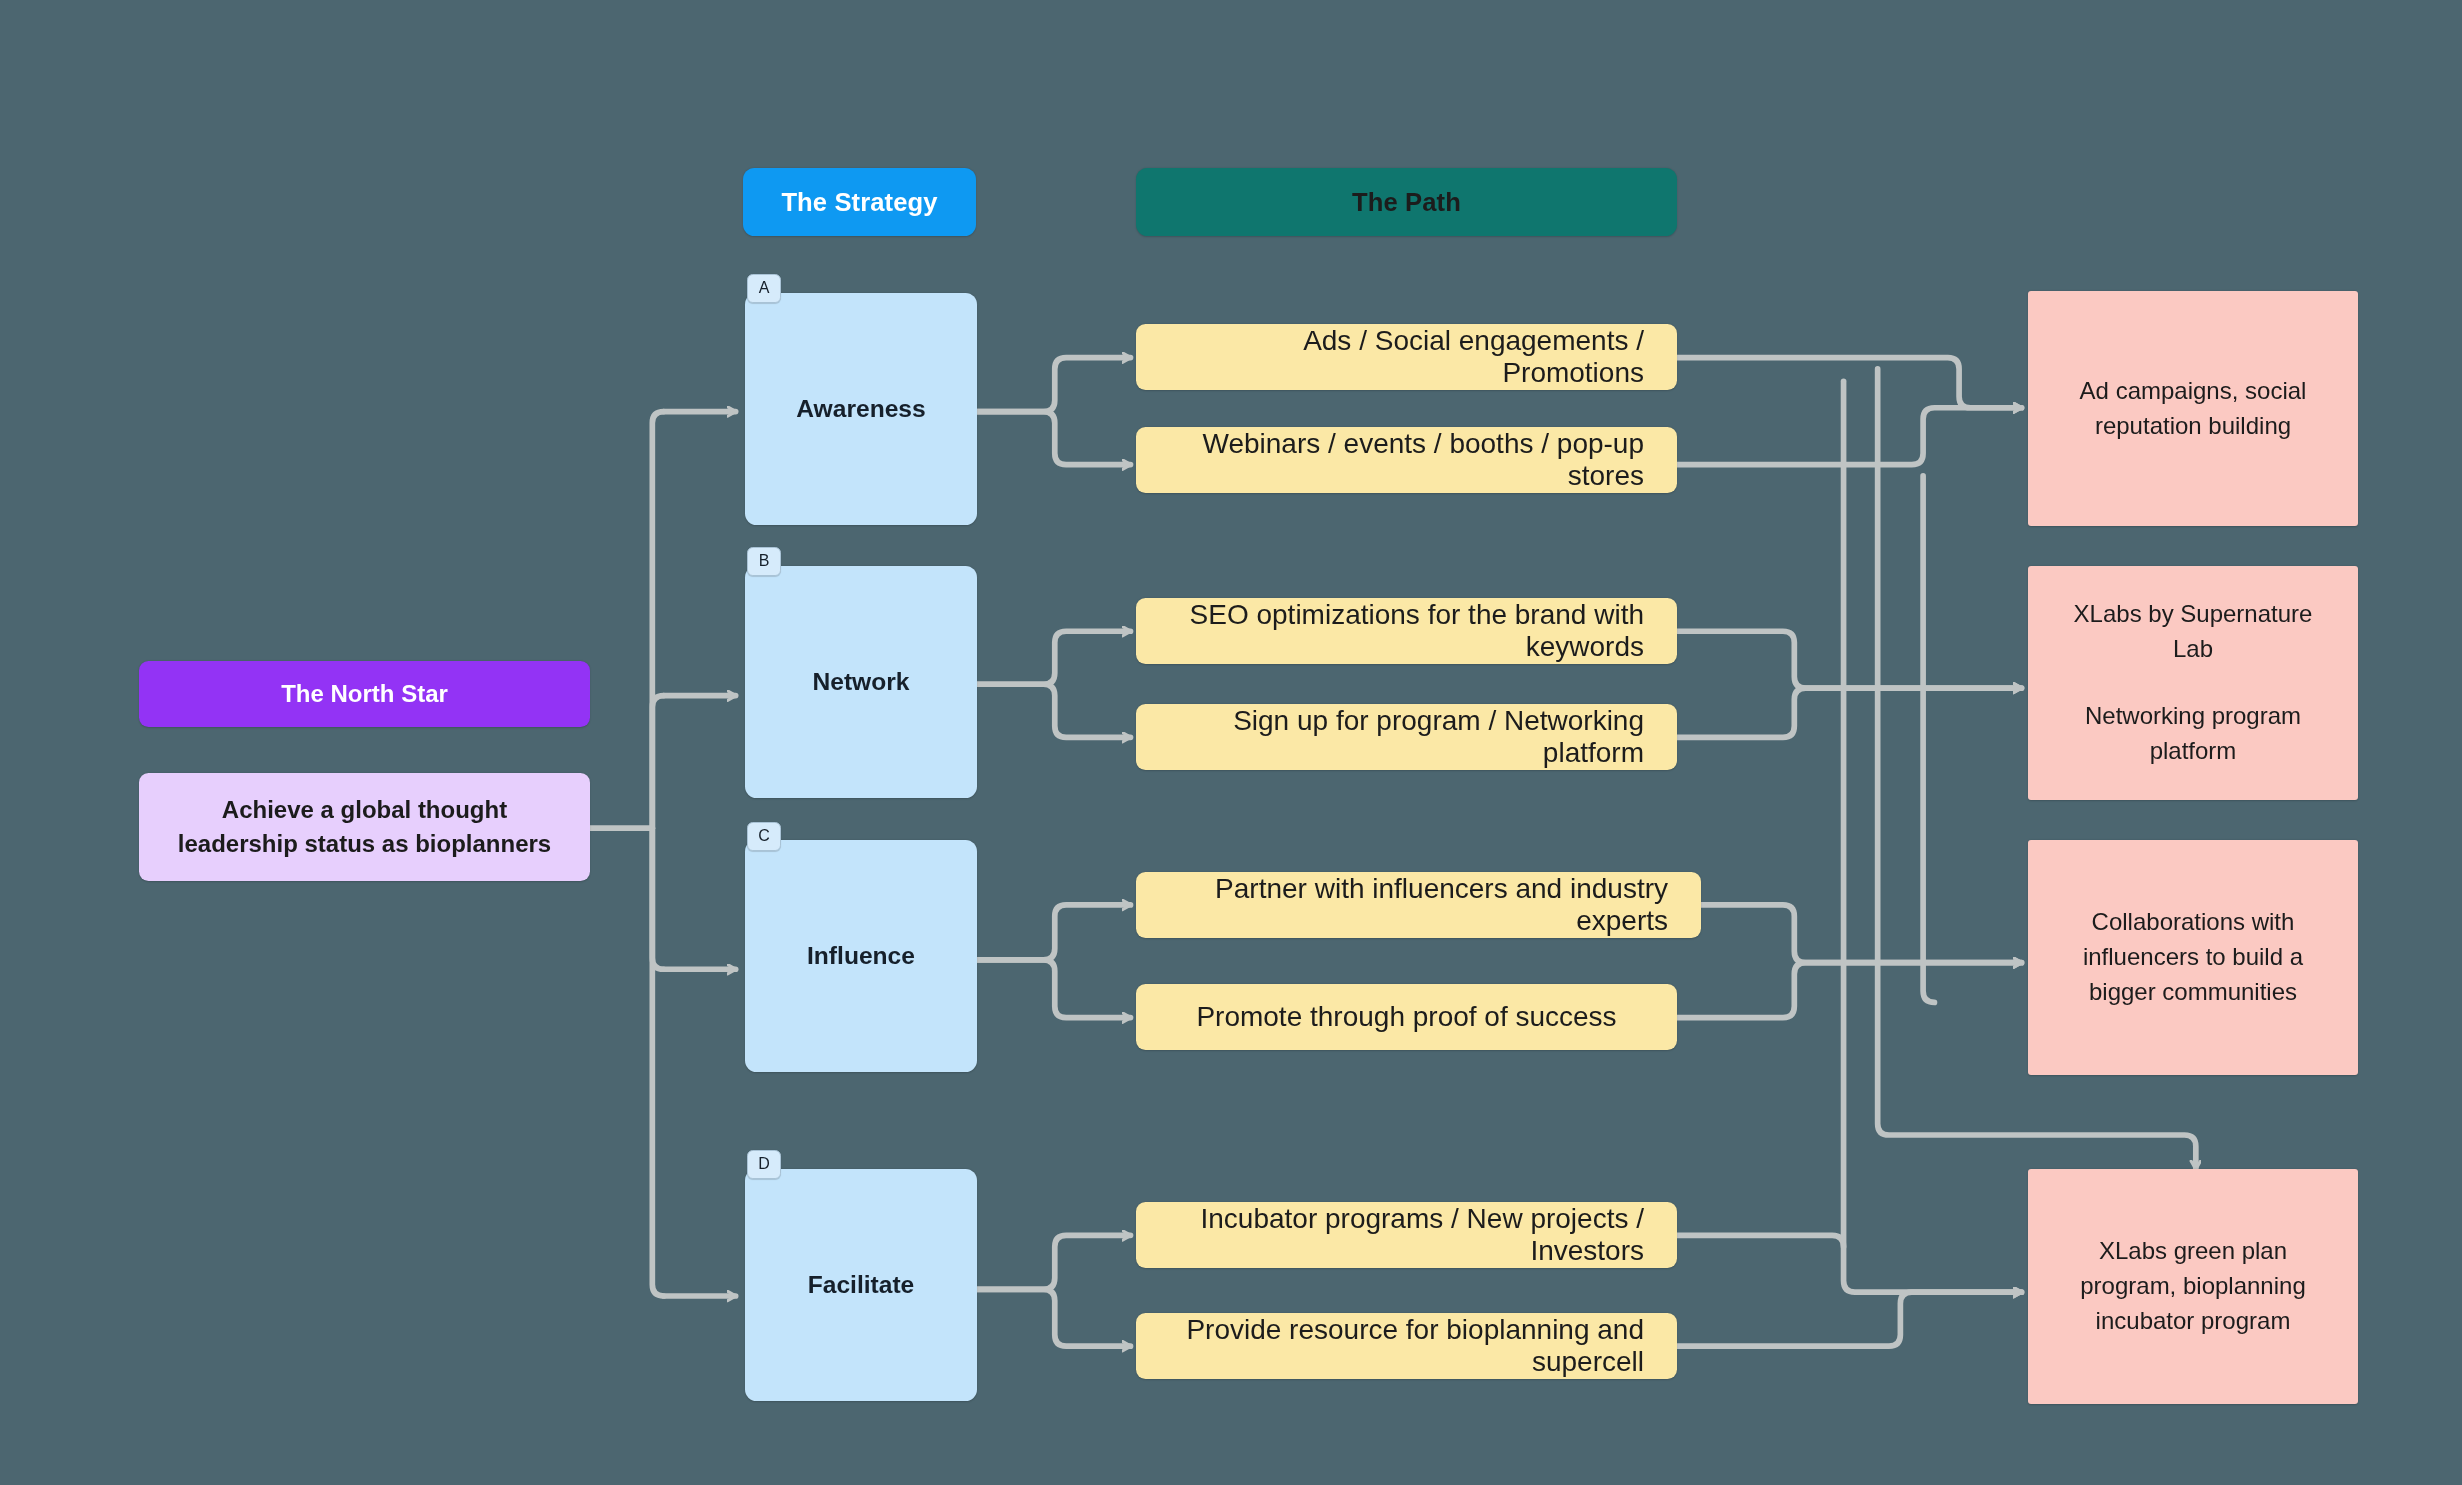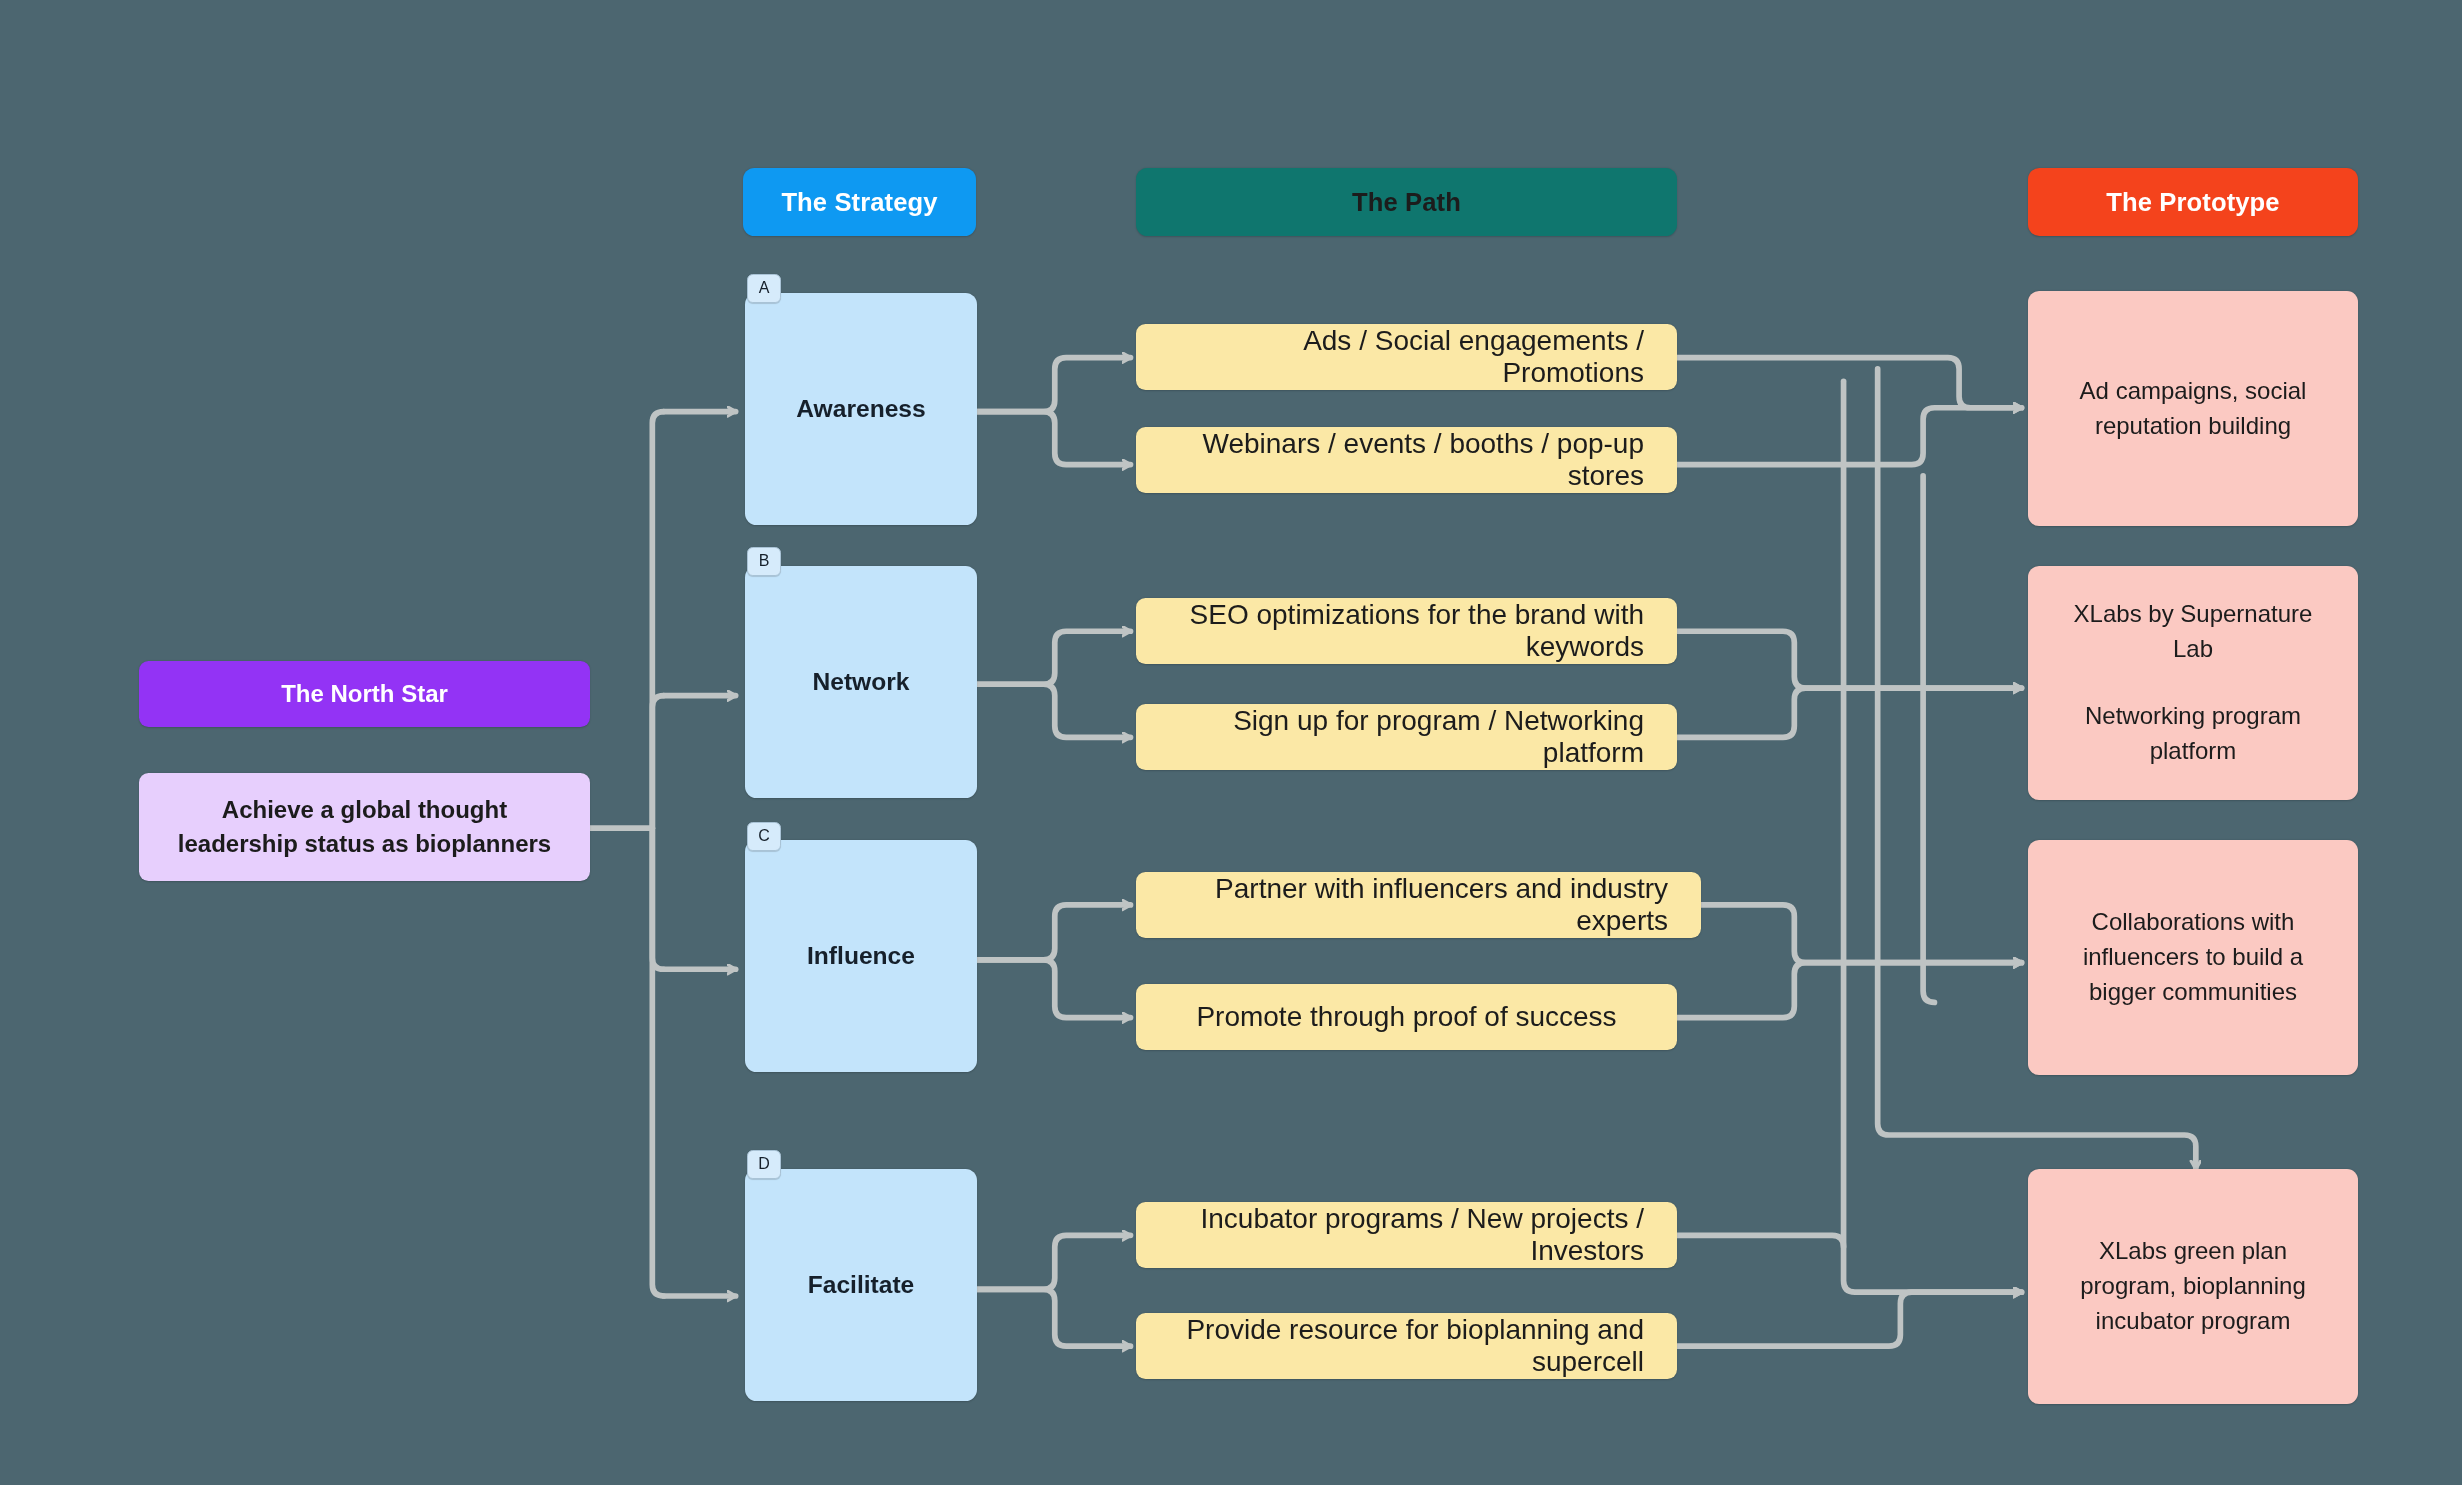--- a/index.html
+++ b/index.html
@@ -101,21 +101,21 @@
     font-size: 28px;
     font-weight: normal;
     padding: 0 33px;
     text-align: right;
   }
 
   
   .proto-card {
     background: #fbc9c2;
     color: #1c1c1c;
-    border-radius: 11px;
+    border-radius: 3px;
     font-size: 24px;
     line-height: 1.45;
     padding: 0 24.6px;
     flex-direction: column;
   }
   .proto-card .line-gap { height: 32px; }
 </style>
 </head>
 <body style="background: rgb(76, 102, 112);">
 
@@ -175,23 +175,20 @@
 
     </g>
   </svg>
 
   <div class="node col-head strategy" style="left:727px; top:124px; width:233px;">
     <span>The Strategy</span>
   </div>
   <div class="node col-head path" style="left:1120px; top:124px; width:541px;">
     <span>The Path</span>
   </div>
-  <div class="node col-head proto" style="left:2012px; top:124px; width:330px;">
-    <span>The Prototype</span>
-  </div>
 
   <div class="node northstar-title" style="left:123px; top:617px; width:451px;">
     <span>The North Star</span>
   </div>
   <div class="node northstar-body" style="left:123px; top:729px; width:451px; height:108px;">
     <span>Achieve a global thought leadership status as bioplanners</span>
   </div>
 
   <div class="node strategy-card" style="left:729px; top:249px; width:232px; height:232px;">
     <span>Awareness</span>

